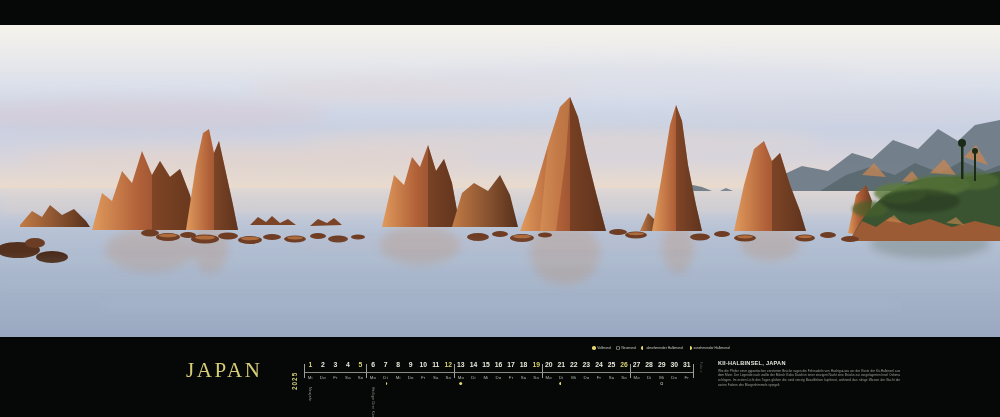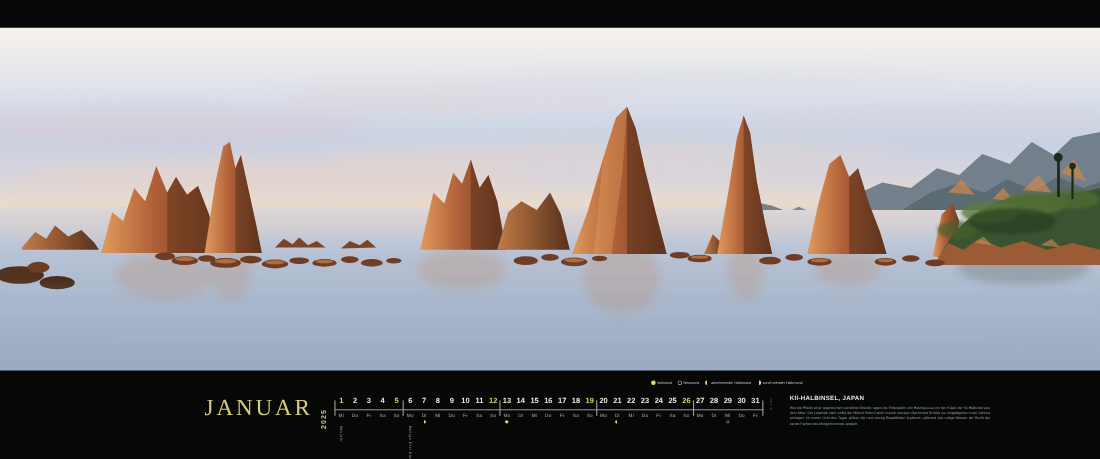--- a/index.html
+++ b/index.html
@@ -211,21 +211,21 @@
 
       <g filter="url(#b4)">
         <rect x="0" y="235" width="1000" height="3" fill="#cdd6e2" opacity=".25"></rect>
         <rect x="0" y="258" width="1000" height="3" fill="#cdd6e2" opacity=".2"></rect>
         <rect x="100" y="280" width="800" height="3" fill="#cdd6e2" opacity=".15"></rect>
         <rect x="300" y="219" width="400" height="2.5" fill="#d8c2b8" opacity=".3"></rect>
       </g>
     </svg>
   </div>
 
-  <div class="month">JANUAR</div>
+  <div class="month">JAPAN</div>
   <div class="year">2025</div>
 
   <div id="days">
     <div class="strip-line"></div>
   <div class="day accent" style="left: 0px;">
         <div class="num">1</div>
         <div class="wd">Mi</div>
         <div class="holiday">Neujahr</div>
       </div>
       <div class="day" style="left: 12.55px;">

